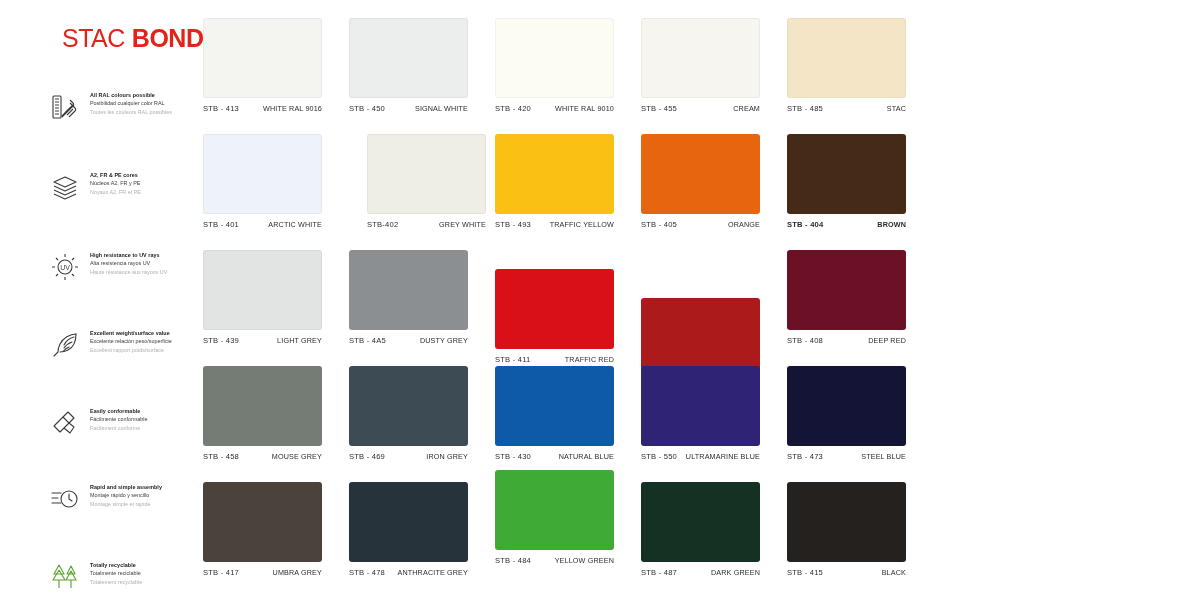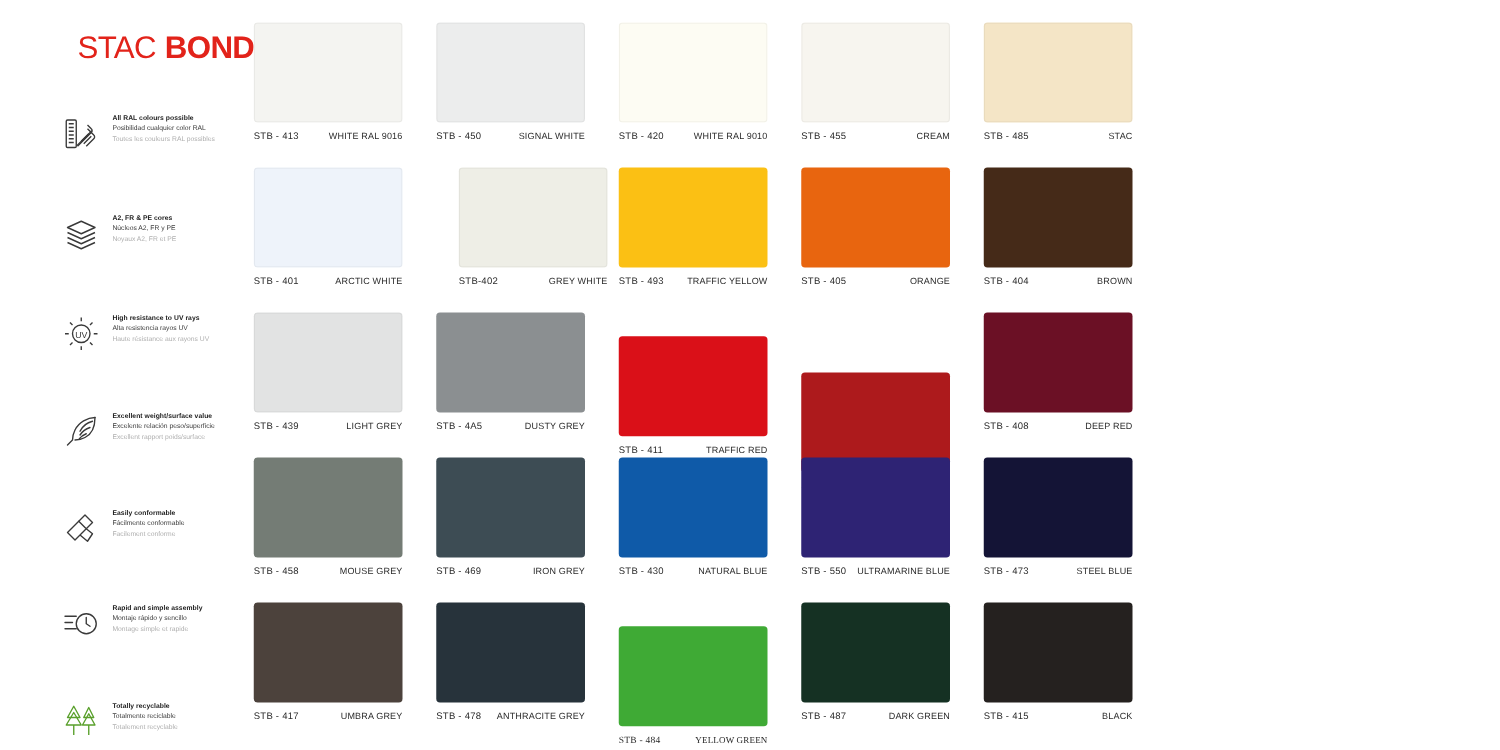--- a/index.html
+++ b/index.html
@@ -234,21 +234,21 @@
           <span class="cname">TRAFFIC YELLOW</span>
         </div>
       </div>
       <div class="swatch" style="left: 438px; top: 116px;">
         <div class="chip" style="background:#e8650f"></div>
         <div class="labels">
           <span class="code">STB - 405</span>
           <span class="cname">ORANGE</span>
         </div>
       </div>
-      <div class="swatch" style="left: 584px; top: 116px;">
+      <div class="swatch" style="left: 584px; top: 116px; font-weight: bold;">
         <div class="chip" style="background:#452a18"></div>
         <div class="labels">
           <span class="code">STB - 404</span>
           <span class="cname">BROWN</span>
         </div>
       </div>
       <div class="swatch" style="left: 0px; top: 232px;">
         <div class="chip hairline" style="background:#e2e3e3"></div>
         <div class="labels">
           <span class="code">STB - 439</span>
@@ -325,21 +325,21 @@
           <span class="cname">UMBRA GREY</span>
         </div>
       </div>
       <div class="swatch" style="left: 146px; top: 464px;">
         <div class="chip" style="background:#27333b"></div>
         <div class="labels">
           <span class="code">STB - 478</span>
           <span class="cname">ANTHRACITE GREY</span>
         </div>
       </div>
-      <div class="swatch" style="left: 292px; top: 483px; font-family: Liberation Serif, serif;">
+      <div class="swatch" style="left: 292px; top: 452px;">
         <div class="chip" style="background:#3faa35"></div>
         <div class="labels">
           <span class="code">STB - 484</span>
           <span class="cname">YELLOW GREEN</span>
         </div>
       </div>
       <div class="swatch" style="left: 438px; top: 464px;">
         <div class="chip" style="background:#153123"></div>
         <div class="labels">
           <span class="code">STB - 487</span>

